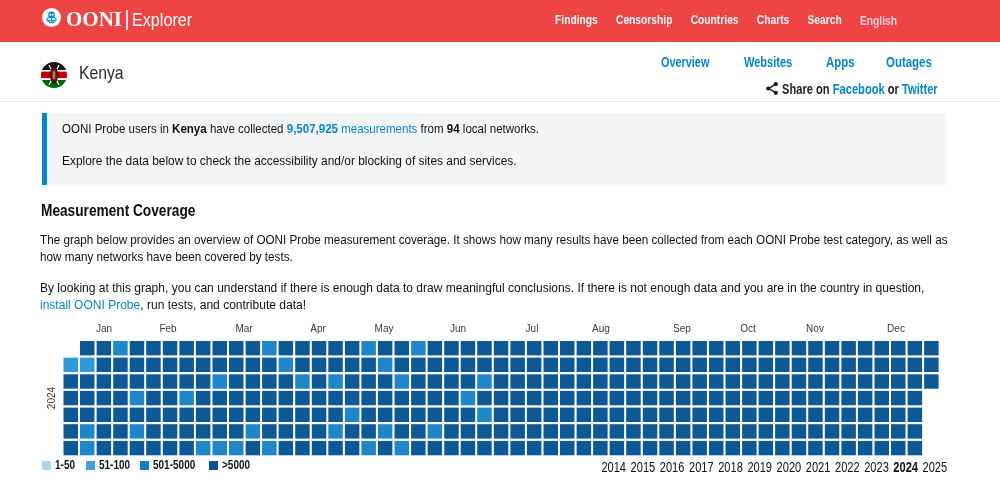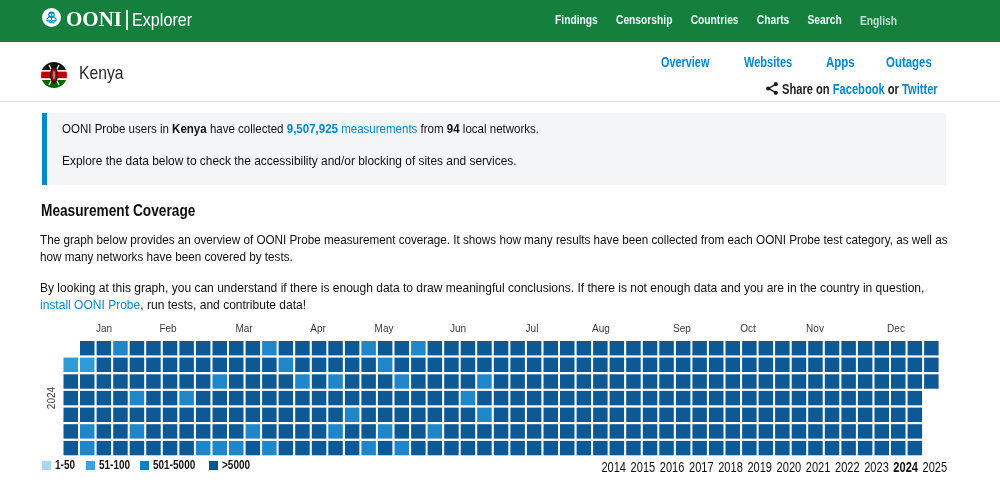--- a/index.html
+++ b/index.html
@@ -2,21 +2,21 @@
 <html><head>
 <meta charset="utf-8">
 <style>
 * { margin:0; padding:0; box-sizing:border-box; }
 html,body { width:1000px; height:498px; overflow:hidden; background:#fff;
   font-family:"Liberation Sans", sans-serif; }
 .abs { position:absolute; }
 a { text-decoration:none; }
 
 
-.topbar { position:absolute; left:0; top:0; width:1000px; height:42px; background:#15803d; }
+.topbar { position:absolute; left:0; top:0; width:1000px; height:42px; background:#ef4444; }
 .brand { position:absolute; left:66px; top:7px; color:#fff; white-space:nowrap; }
 .brand .ooni { font-family:"Liberation Serif", serif; font-weight:bold; font-size:21px; }
 .brand .sep { display:inline-block; width:1.5px; height:20px; background:rgba(255,255,255,0.85); margin:0 4px -4px 4px; }
 .brand .expl { font-size:19px; font-weight:400; color:#fff; display:inline-block; transform:scaleX(0.85); transform-origin:left center; }
 .topnav { position:absolute; left:555px; top:12px; display:flex; gap:23px; color:#eef7fc;
   font-size:13px; font-weight:600; transform:scaleX(0.79); transform-origin:left top; white-space:nowrap; }
 .topnav span { display:block; }
 
 
 .subbar { position:absolute; left:0; top:42px; width:1000px; height:60px; background:#fff;

